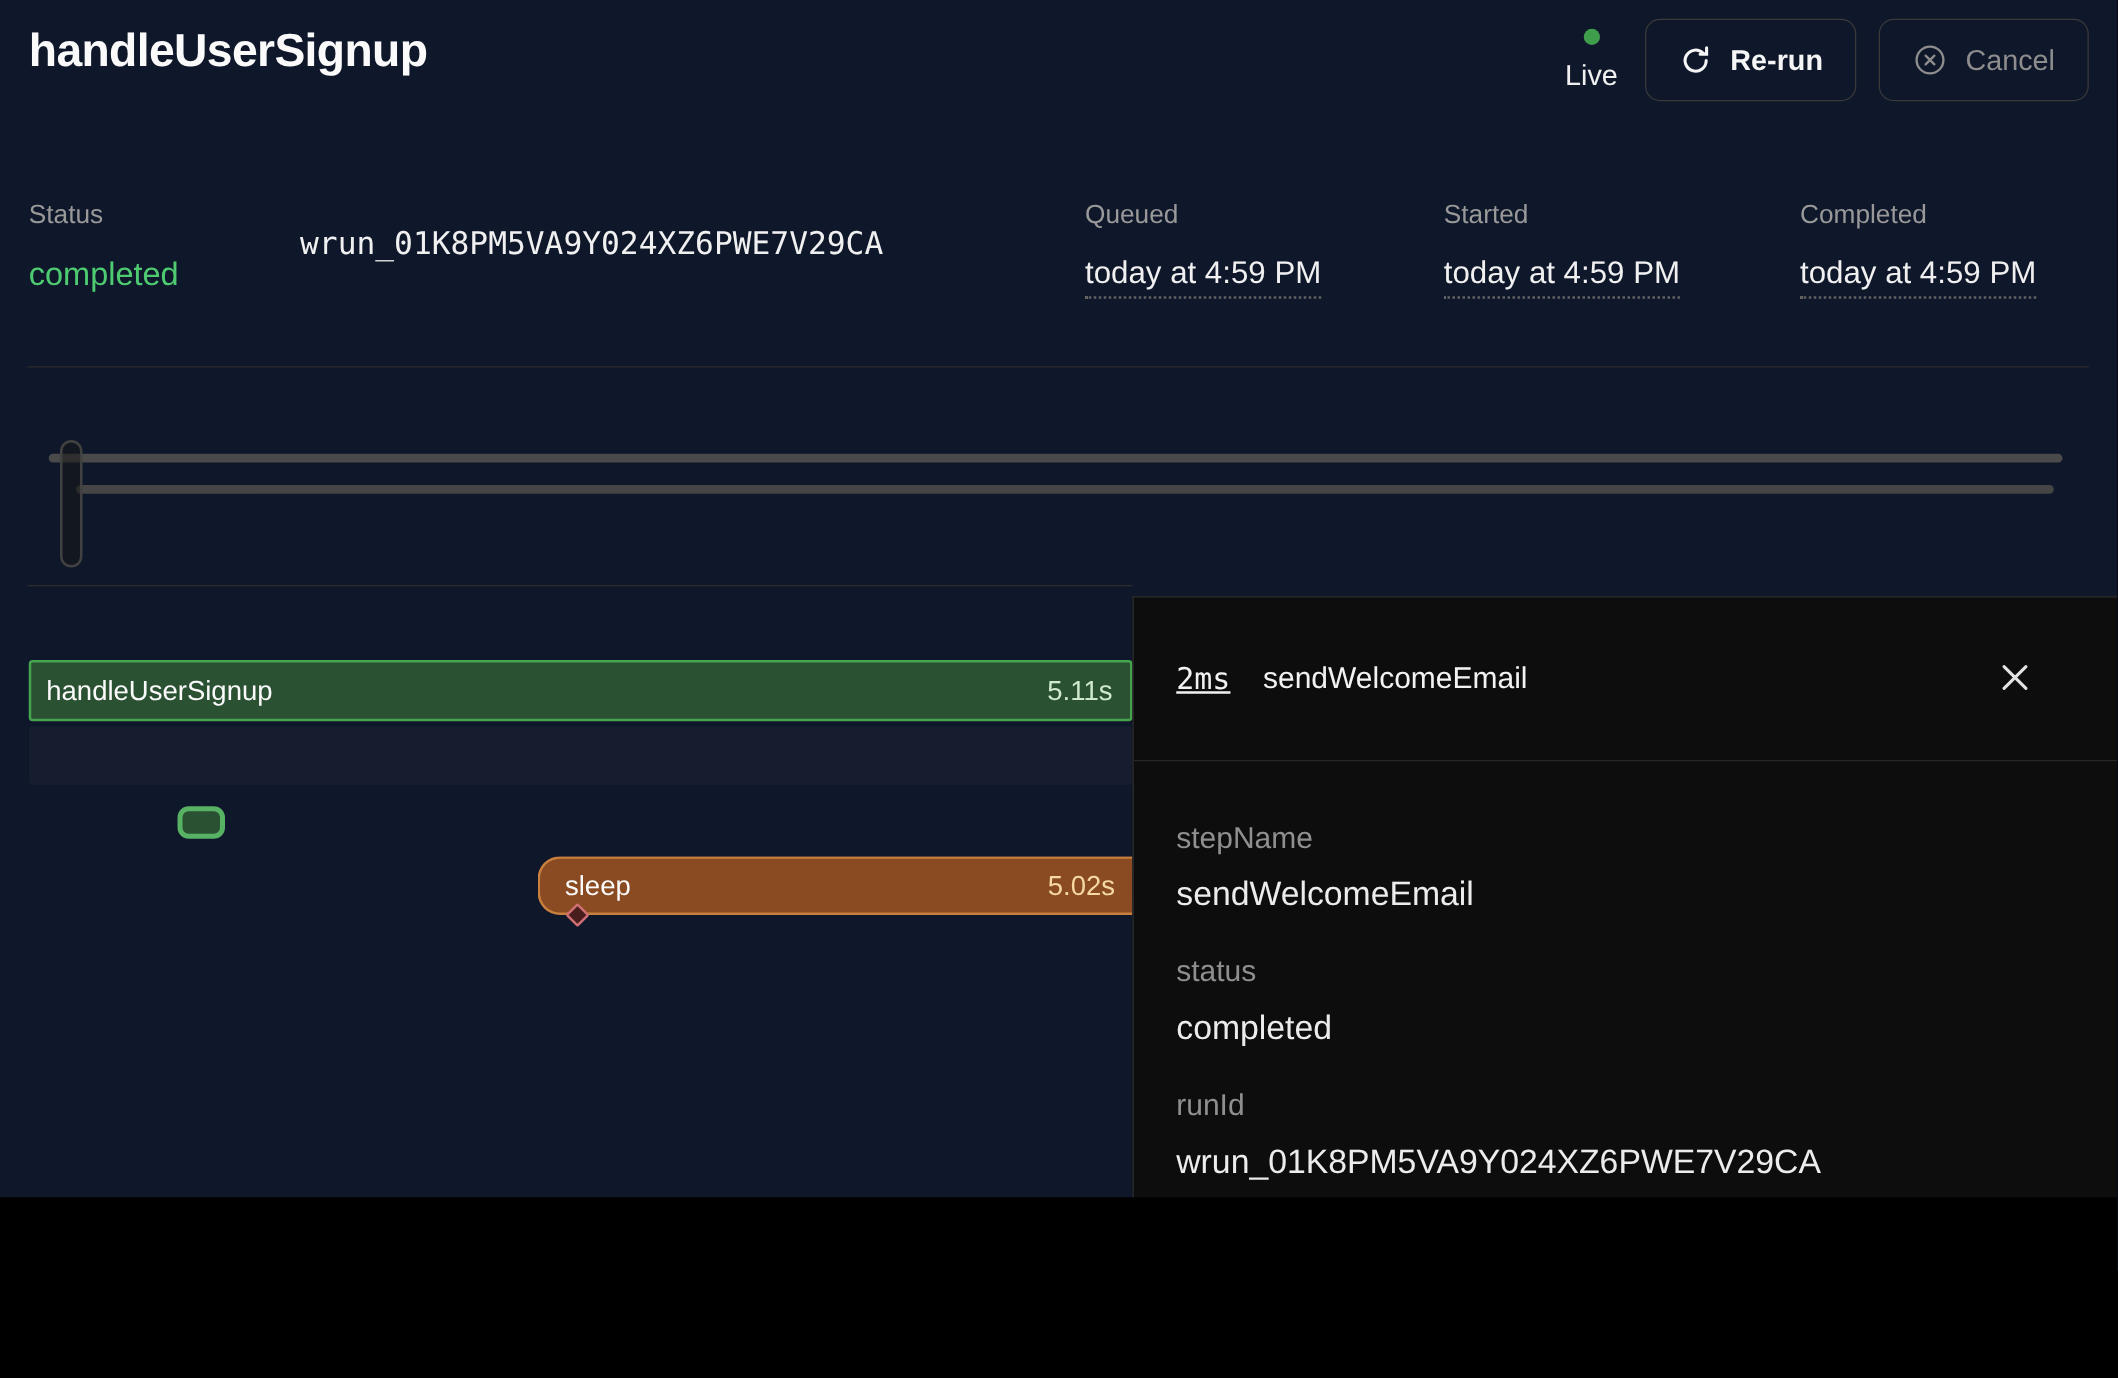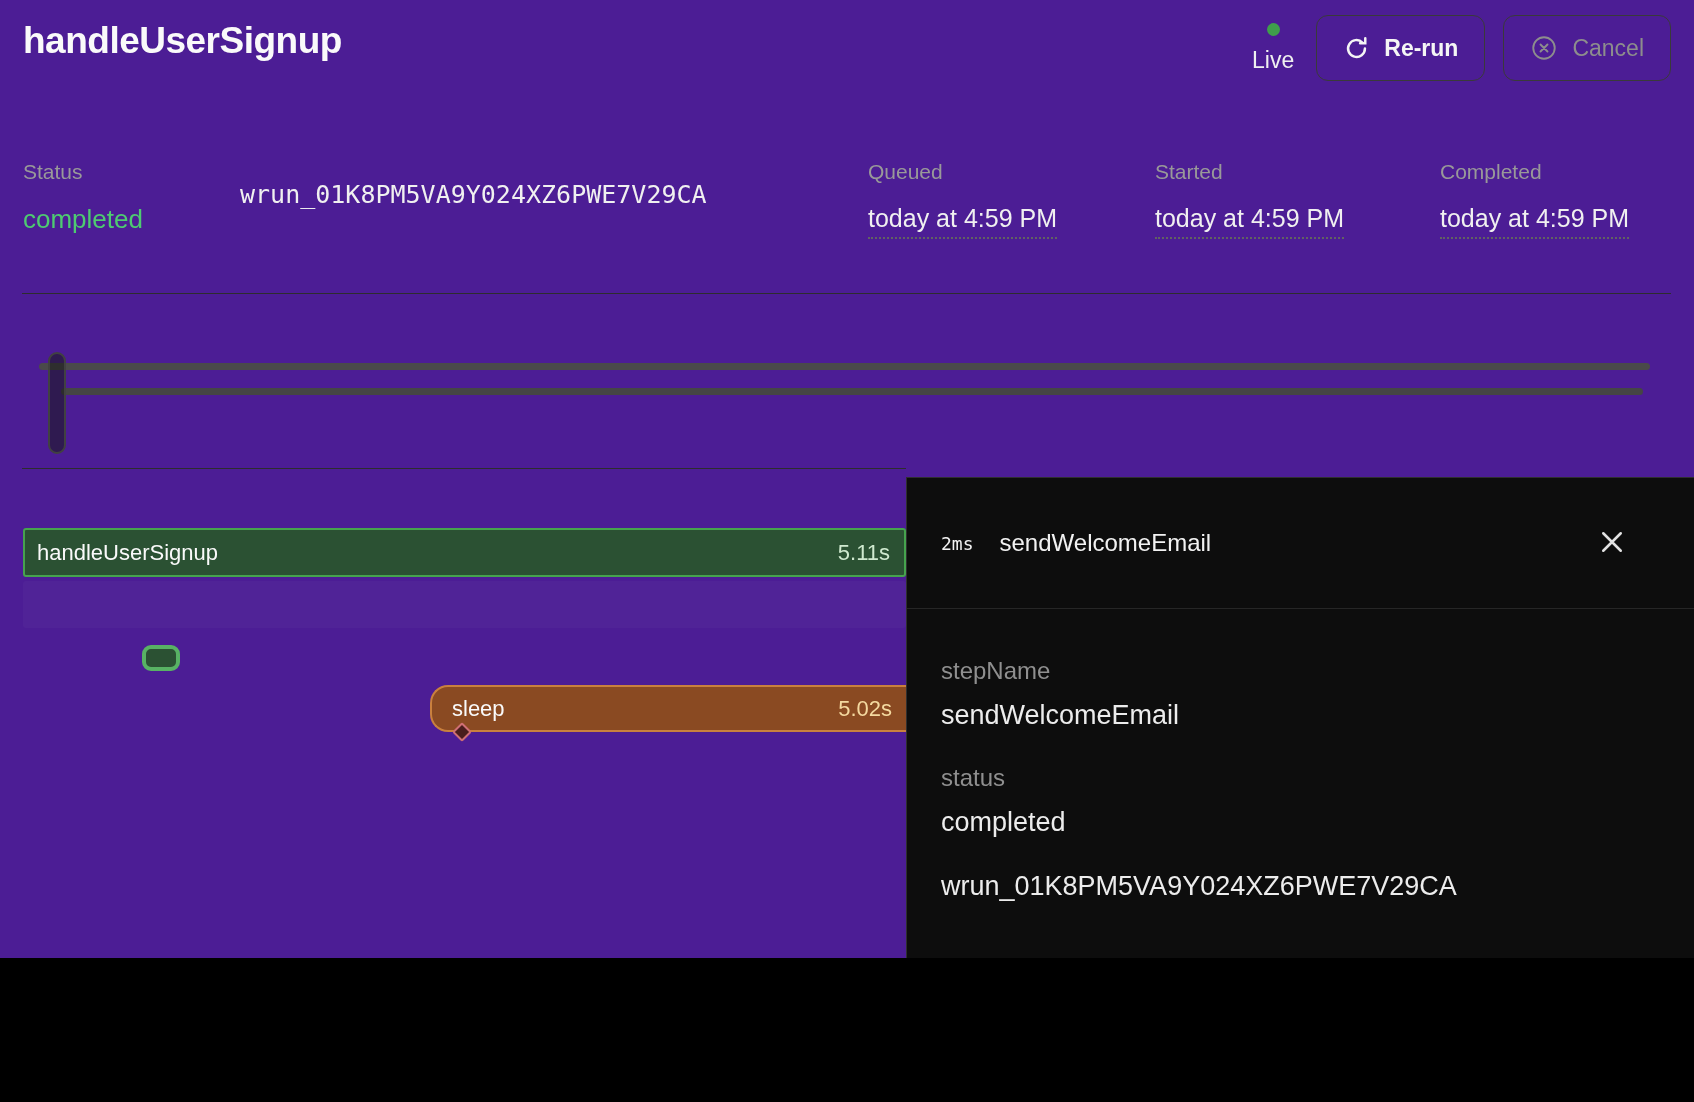--- a/index.html
+++ b/index.html
@@ -1,19 +1,19 @@
 <!DOCTYPE html>
 <html><head>
 <meta charset="utf-8">
 <style>
   * { margin:0; padding:0; box-sizing:border-box; }
   html,body { background:#000; }
   #app {
     position:relative; width:1694px; height:958px;
-    background:#4c1d95; overflow:hidden;
+    background:#0f172a; overflow:hidden;
     font-family:"Liberation Sans", sans-serif; color:#ececec;
   }
   
   .page-title{
     position:absolute; left:23px; top:20px;
     font-size:37px; font-weight:700; letter-spacing:-0.5px; color:#fafafa;
   }
   .header-actions{
     position:absolute; right:23px; top:14px; height:68px;
     display:flex; align-items:center; gap:18px;
@@ -79,21 +79,21 @@
   }
   
   .panel{
     position:absolute; left:906px; top:477px; right:0; bottom:0;
     background:#0d0d0d; border-left:1px solid #2f2f2f; border-top:1px solid #2f2f2f;
   }
   .panel-header{
     position:relative; height:131px; display:flex; align-items:center;
     padding:0 70px 0 34px; border-bottom:1px solid #262626;
   }
-  .panel-dur{ font-family:"DejaVu Sans Mono", monospace; font-size:18px; color:#f2f2f2; }
+  .panel-dur{ font-family:"DejaVu Sans Mono", monospace; font-size:24px; color:#f2f2f2;text-decoration:underline; }
   .panel-title{ margin-left:26px; font-size:24px; color:#f2f2f2; }
   .close-btn{
     position:absolute; right:62px; top:50%; transform:translateY(-50%);
     width:40px; height:40px; display:flex; align-items:center; justify-content:center;
     background:none; border:none; cursor:pointer;
   }
   .panel-body{ padding:48px 20px 0 34px; }
   .field{ margin-bottom:33px; }
   .field-label{ font-size:24px; color:#8f8f8f; margin-bottom:15px; }
   .field-value{ font-size:27px; color:#ececec; }
@@ -188,18 +188,19 @@
     <div class="panel-body">
       <div class="field">
         <div class="field-label">stepName</div>
         <div class="field-value">sendWelcomeEmail</div>
       </div>
       <div class="field">
         <div class="field-label">status</div>
         <div class="field-value">completed</div>
       </div>
       <div class="field">
+        <div class="field-label">runId</div>
         <div class="field-value">wrun_01K8PM5VA9Y024XZ6PWE7V29CA</div>
       </div>
     </div>
   </div>
 
 </div>
 
 </body></html>

